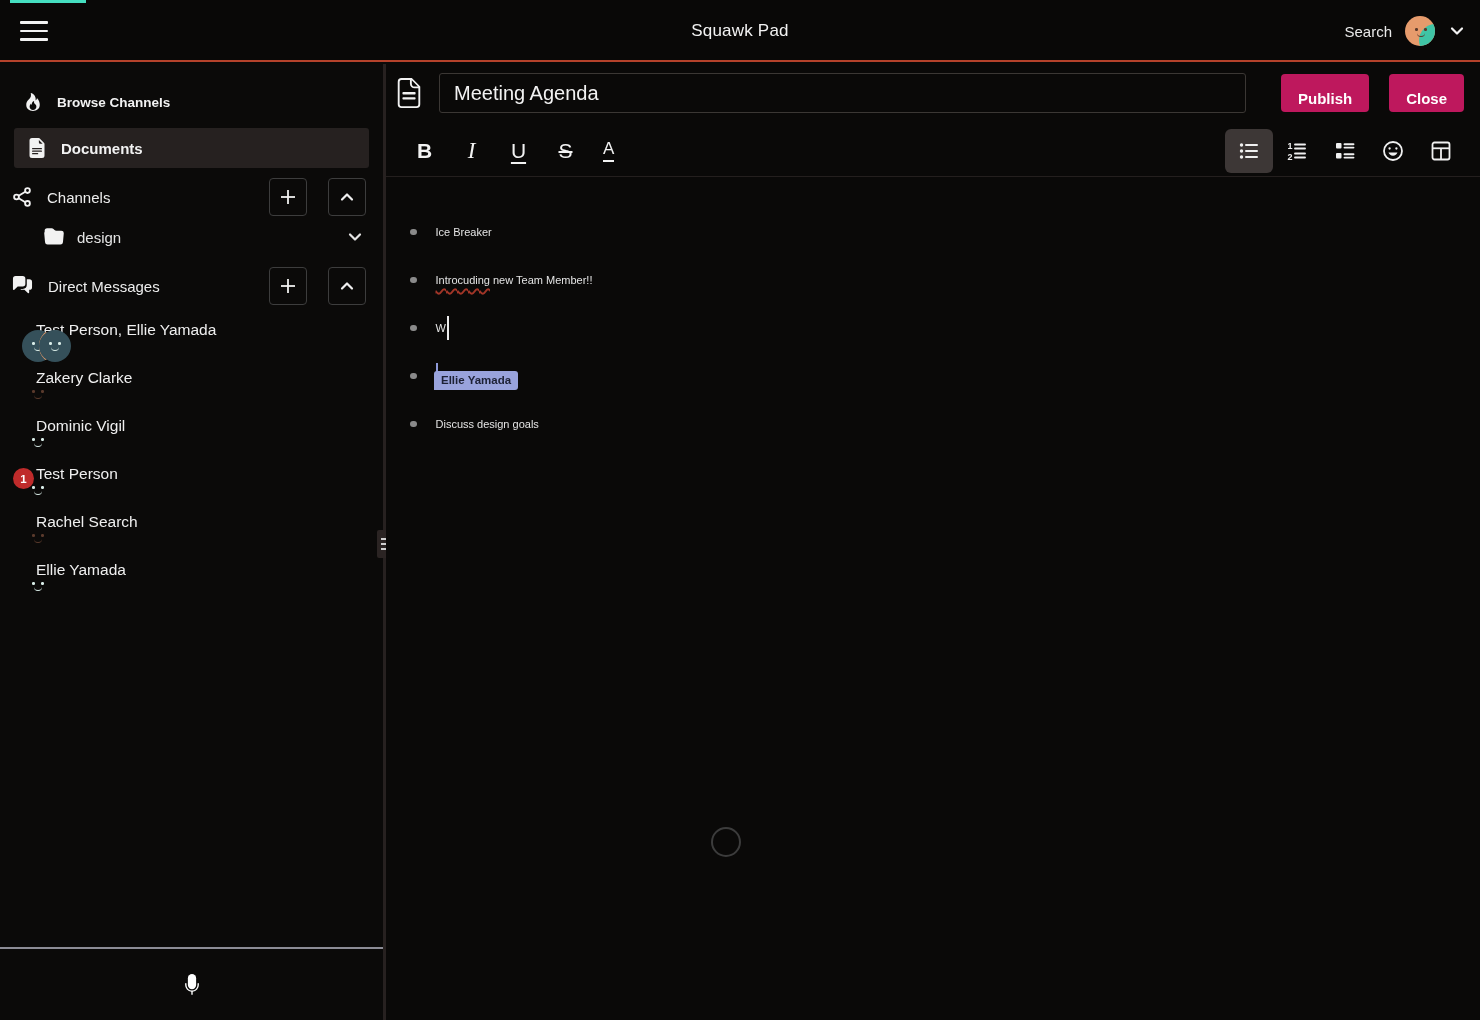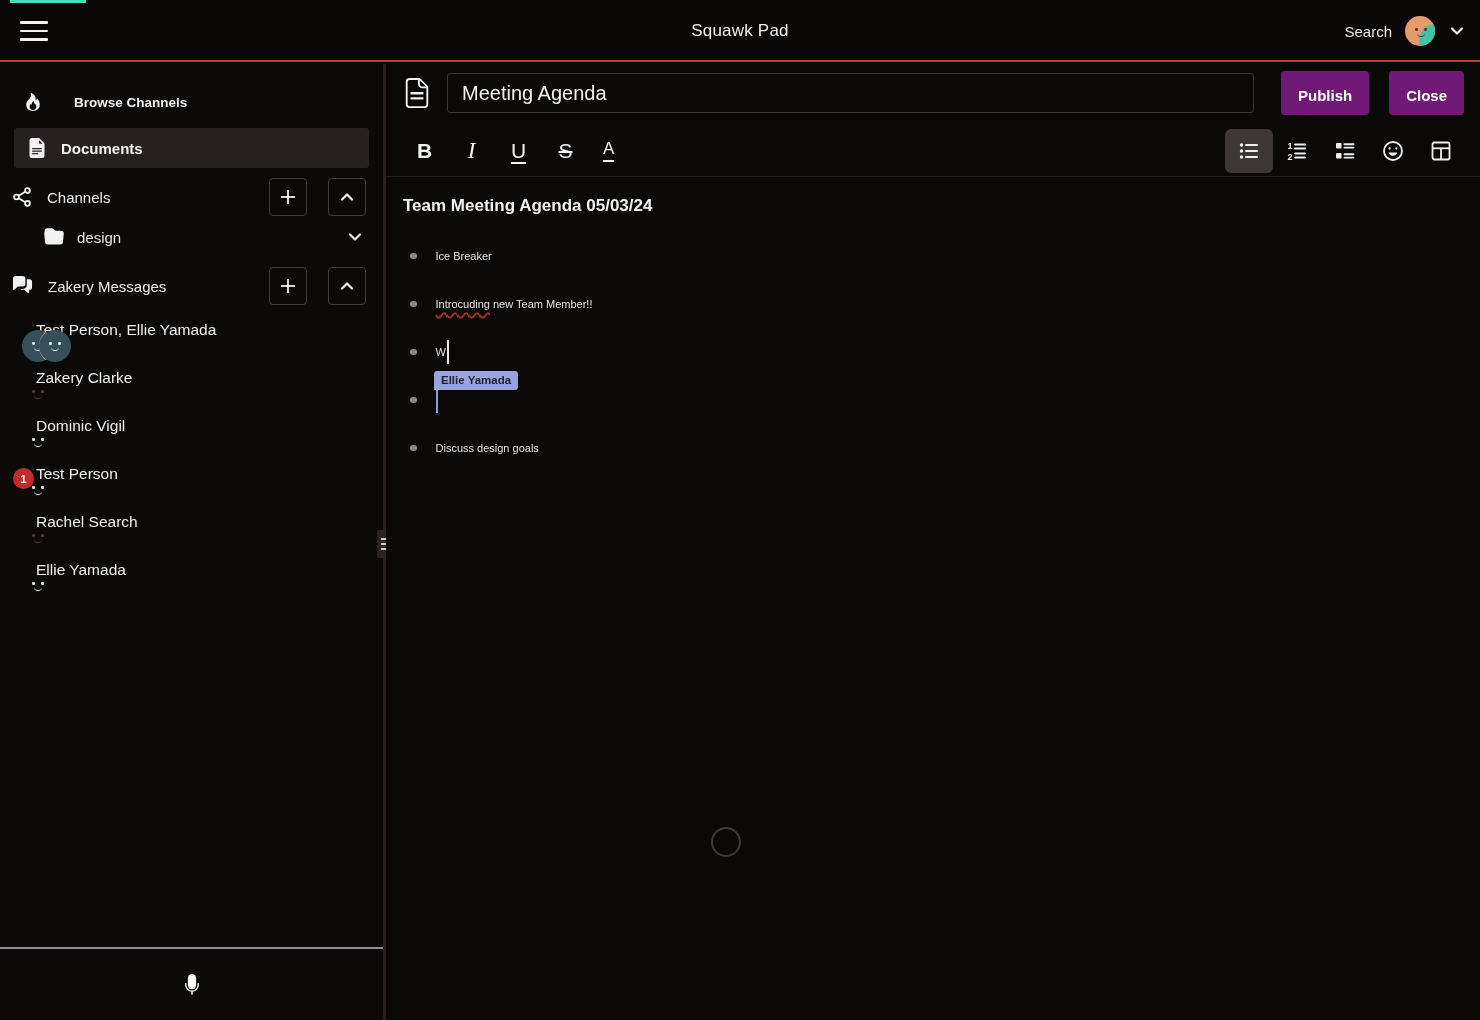--- a/index.html
+++ b/index.html
@@ -48,21 +48,21 @@
 
   
   .sidebar { position:absolute; top:64px; left:0; width:383px; bottom:0; background:#0b0a09; }
   .v-divider { position:absolute; top:64px; left:383px; width:3px; bottom:0; background:#272120; cursor:col-resize; }
   .grip { position:absolute; left:-6px; top:466px; width:15px; height:28px; background:#2b2423;
           border-radius:2px; display:flex; flex-direction:column; gap:3px; align-items:center;
           justify-content:center; cursor:col-resize; }
   .grip i { width:8px; height:2px; background:#cfcfcf; display:block; }
 
   .row { display:flex; align-items:center; }
-  .browse-row { height:34px; margin-top:21px; padding-left:24px; gap:32px; font-size:13.5px;
+  .browse-row { height:34px; margin-top:21px; padding-left:24px; gap:15px; font-size:13.5px;
                 font-weight:bold; cursor:pointer; }
   .docs-row { height:40px; margin:9px 14px 0 14px; padding-left:13px; gap:14px; font-size:15px;
               font-weight:bold; background:#262120; border-radius:3px; cursor:pointer; }
   .section-row { height:40px; margin-top:9px; padding:0 17px 0 11px; gap:14px; font-size:15px;
                  color:#ededed; cursor:pointer; }
   .section-row .spacer { flex:1; }
   .sq-btn { width:38px; height:38px; border:1px solid #3d3d3d; border-radius:4px; background:transparent;
             color:#f0f0f0; display:flex; align-items:center; justify-content:center; cursor:pointer; }
   .sq-btn + .sq-btn { margin-left:7px; }
   .chan-row { height:40px; padding:0 20px 0 44px; gap:13px; font-size:15px; color:#e4e4e4; cursor:pointer;text-align:center; }
@@ -77,26 +77,26 @@
   .av-double .av:nth-child(1)::before { left:auto; right:-62%; }
   .badge { position:absolute; left:-9px; top:-6px; width:21px; height:21px; border-radius:50%;
            background:#bf2b2b; color:#fff; font-size:11.5px; font-weight:bold;
            display:flex; align-items:center; justify-content:center; z-index:2; }
   .side-footer { position:absolute; left:0; right:0; bottom:0; height:73px; border-top:2px solid #8c8c96;
                  display:flex; align-items:center; justify-content:center; }
   .mic-btn { background:transparent; border:none; color:#fff; cursor:pointer; }
 
   
   .main { position:absolute; top:64px; left:386px; right:0; bottom:0; background:#0a0908; }
-  .doc-header { position:absolute; top:8px; left:16px; right:16px; height:42px; display:flex; align-items:center; }
+  .doc-header { position:absolute; top:8px; left:8px; right:16px; height:42px; display:flex; align-items:center; }
   .title-input { margin-left:15px; width:807px; height:40px; background:transparent;
                  border:1px solid #3b3734; border-radius:3px; color:#f2f2f2; font-size:20px;
                  padding:0 14px; font-family:"Liberation Sans", sans-serif; }
   .doc-header .spacer { flex:1; }
-  .btn-orange { background:#701a75; color:#fff; border:none; border-radius:4px; height:44px;
+  .btn-orange { background:#be185d; color:#fff; border:none; border-radius:4px; height:38px;
                 padding:16px 17px; font-size:15px; font-weight:bold; cursor:pointer;
                 font-family:"Liberation Sans", sans-serif; }
   .btn-orange + .btn-orange { margin-left:20px; }
 
   .toolbar { position:absolute; top:61px; left:0; right:0; height:52px; display:flex;
              align-items:center; padding:0 15px; border-bottom:1px solid #241f1e; }
   .fmt-btn { width:47px; height:44px; display:flex; align-items:center; justify-content:center;
              background:transparent; border:none; color:#f2f2f2; font-size:21px; cursor:pointer;
              font-family:"Liberation Sans", sans-serif; }
   .fmt-b { font-weight:bold; }
@@ -210,21 +210,21 @@
   </div>
 
 
   <div class="row section-row">
     <span>
       <svg width="23" height="21" viewBox="0 0 24 22" fill="#f2f2f2">
           <path d="M2 2.8A2.8 2.8 0 0 1 4.8 0h7.4A2.8 2.8 0 0 1 15 2.8v5.4a2.8 2.8 0 0 1-2.8 2.8H7l-3.6 3.4c-.5.45-1.4.12-1.4-.6V2.8Z"></path>
           <path d="M16.5 3.5h2.7A2.8 2.8 0 0 1 22 6.3v5.4a2.8 2.8 0 0 1-2.8 2.8h-.2v2.7c0 .72-.9 1.05-1.4.6L14 14.5h-2.2a2.8 2.8 0 0 1-2.1-.95h2.5a4.3 4.3 0 0 0 4.3-4.3V3.5Z"></path>
         </svg>
     </span>
-    <span>Zakery Messages</span>
+    <span>Direct Messages</span>
     <span class="spacer"></span>
     <button class="sq-btn">
       <svg width="16" height="16" viewBox="0 0 16 16">
           <line x1="8" y1="1" x2="8" y2="15" stroke="#f0f0f0" stroke-width="1.8"></line>
           <line x1="1" y1="8" x2="15" y2="8" stroke="#f0f0f0" stroke-width="1.8"></line>
         </svg>
     </button>
     <button class="sq-btn">
       <svg width="16" height="16" viewBox="0 0 16 16">
           <polyline points="3,10.5 8,5.5 13,10.5" fill="none" stroke="#f0f0f0" stroke-width="2.2" stroke-linecap="round" stroke-linejoin="round"></polyline>
@@ -374,21 +374,20 @@
     <button class="icon-btn">
       <svg width="24" height="24" viewBox="0 0 24 24" fill="none" stroke="#f0f0f0" stroke-width="1.8">
           <rect x="3.5" y="3.5" width="17" height="17" rx="2"></rect>
           <line x1="3.5" y1="9.3" x2="20.5" y2="9.3"></line>
           <line x1="12" y1="9.3" x2="12" y2="20.5"></line>
         </svg>
     </button>
   </div>
 
   <div class="content">
-    <div class="doc-heading">Team Meeting Agenda 05/03/24</div>
 
     <div class="bullets">
       <div class="bullet-row">
         <span class="dot"></span>
         <span>Ice Breaker</span>
       </div>
 
       <div class="bullet-row">
         <span class="dot"></span>
         <span>

